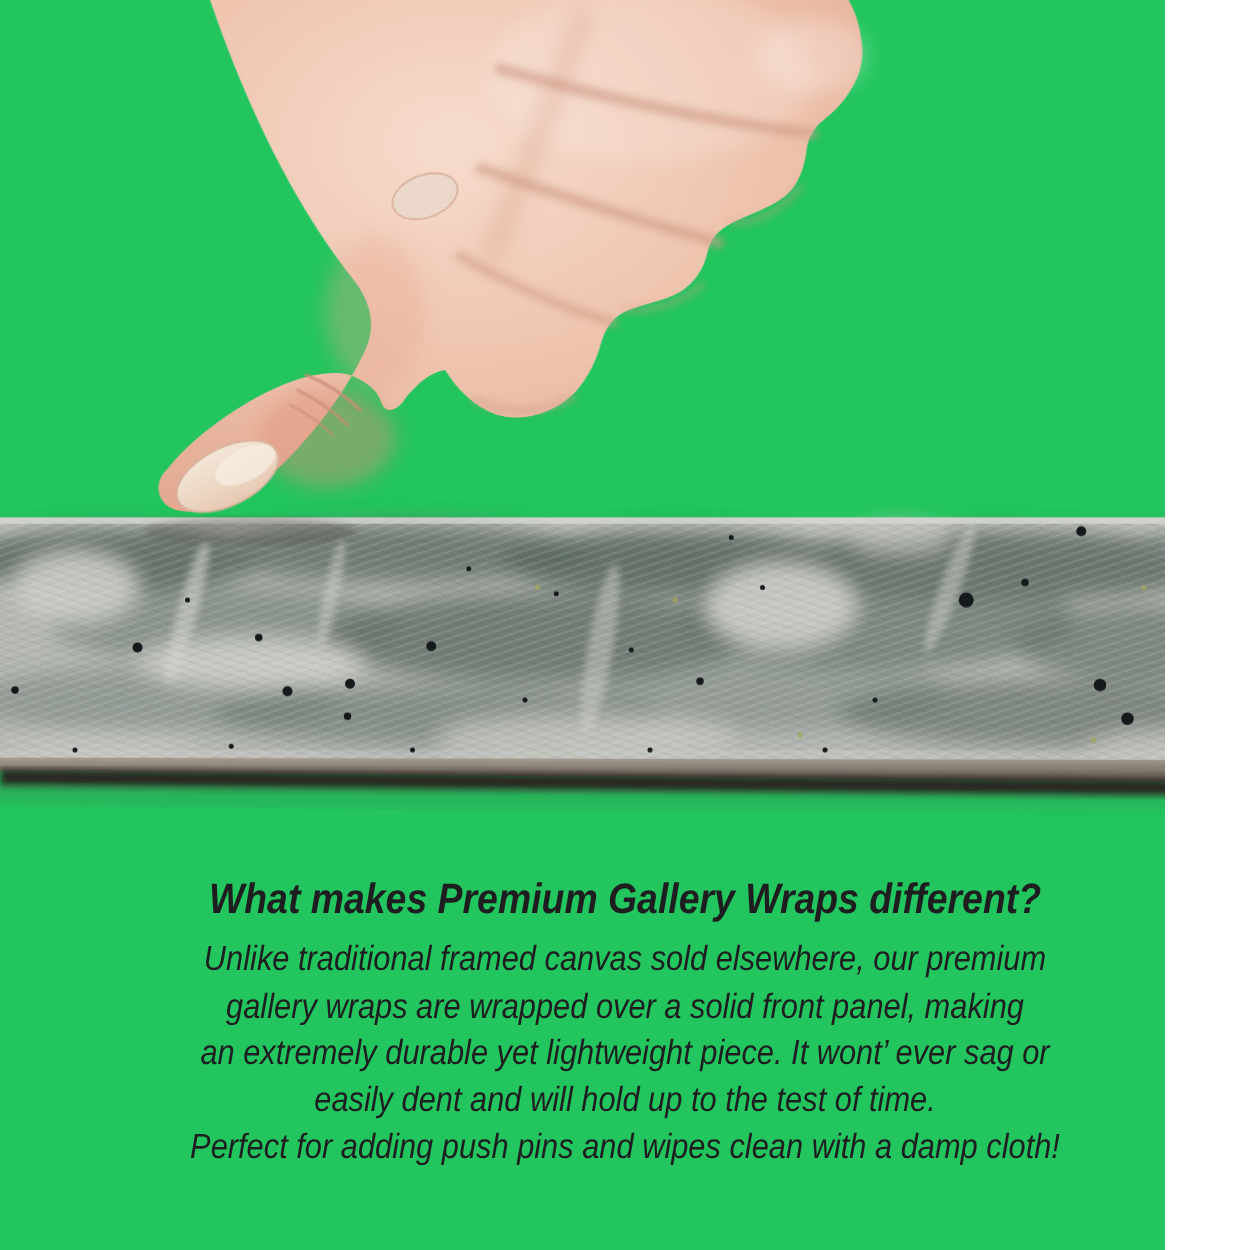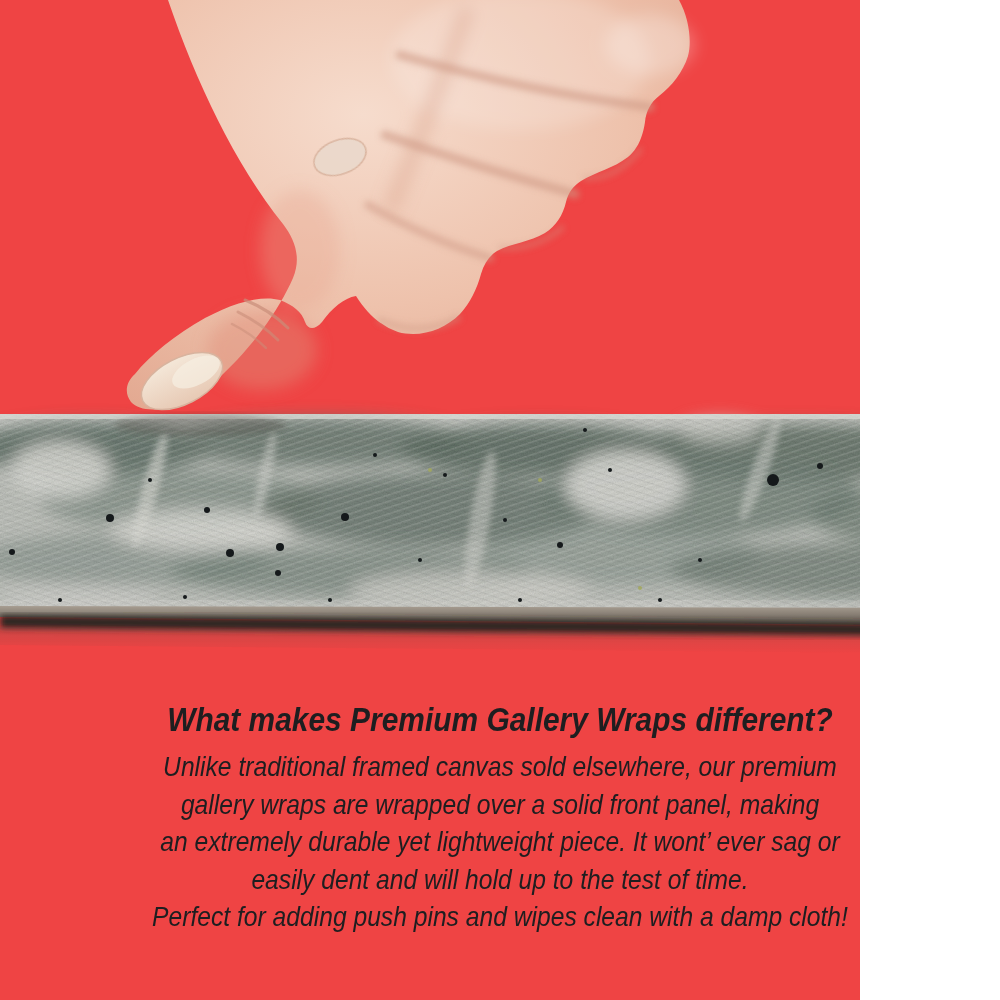--- a/index.html
+++ b/index.html
@@ -1,17 +1,17 @@
 <!DOCTYPE html>
 <html><head>
 <meta charset="utf-8">
 <style>
   html,body{margin:0;padding:0;background:#ffffff;}
   .stage{
-    position:relative;width:860px;height:1000px;background:#ef4444;overflow:hidden;
+    position:relative;width:932px;height:1000px;background:#22c55e;overflow:hidden;
     font-family:"Liberation Sans",sans-serif;
   }
   .photo{position:absolute;top:0;left:0;width:1000px;height:680px;display:block;}
   .copy{
     position:absolute;top:697px;left:0;width:1000px;text-align:center;
     font-style:italic;color:#1e1e20;
   }
   .copy h1{
     margin:0 0 7px 0;font-size:34px;line-height:44px;font-weight:700;
     transform:scaleX(.88);transform-origin:50% 50%;letter-spacing:0;

